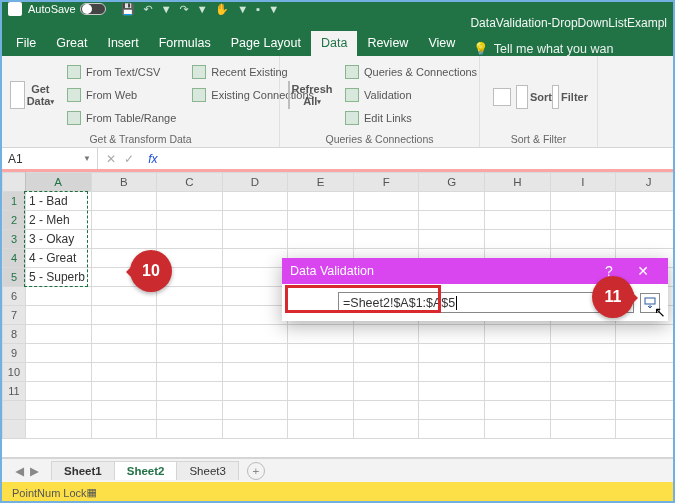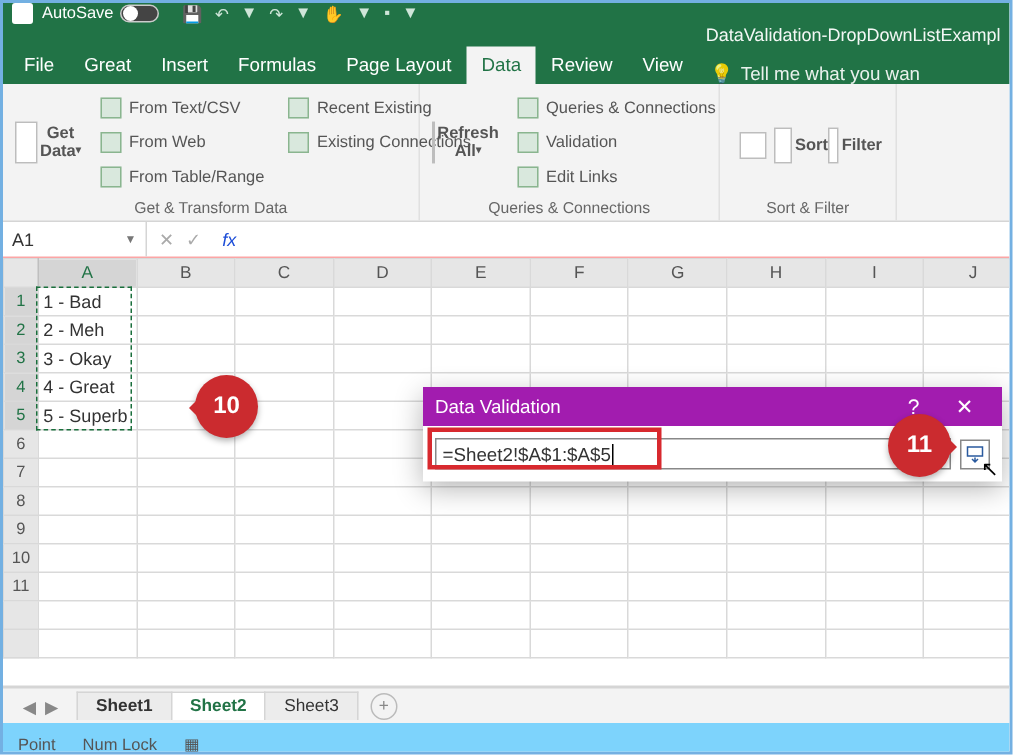--- a/index.html
+++ b/index.html
@@ -20,48 +20,48 @@
   .ribbon { background:#f3f3f3; border-bottom:1px solid #d5d5d5; height:92px; display:flex; font-size:11px; color:#555; }
   .group { border-right:1px solid #e0e0e0; padding:3px 8px 2px; display:flex; flex-direction:column; }
   .group-body { flex:1; display:flex; gap:10px; }
   .group-label { text-align:center; font-size:10.5px; color:#666; padding-top:2px; }
   .big-btn { display:flex; flex-direction:row; align-items:center; justify-content:center; width:44px; gap:2px;font-weight:bold; }
   .big-btn .ic { width:28px; height:28px; background:#fff; border:1px solid #bdbdbd; }
   .stack { display:flex; flex-direction:column; gap:3px; padding-top:3px; }
   .rbtn { display:flex; align-items:center; gap:5px; height:20px; padding:0 3px; white-space:nowrap; }
   .rbtn .sic { width:14px; height:14px; background:#d9e8dd; border:1px solid #8ab58f; }
   .mini { font-size:11px; }
-  .namebox-row { height:24px; border-bottom:1px solid #fca5a5; display:flex; background:#fff; }
+  .namebox-row { height:24px; border-bottom:3px solid #fca5a5; display:flex; background:#fff; }
   .namebox { width:96px; border-right:1px solid #d5d5d5; height:100%; display:flex; align-items:center; padding:0 6px; font-size:12px; justify-content:space-between;}
   .nb-dd { font-size:8px; color:#777;}
   .fx-btns { display:flex; align-items:center; gap:8px; padding:0 8px; color:#aaa; }
   .fx { font-style:italic; color:#1d4ed8; padding-left:6px;}
   .grid-wrap { position:relative; height:286px; overflow:hidden; border-bottom:1px solid #d5d5d5;}
   table.grid { border-collapse:collapse; table-layout:fixed; width:680px; }
   table.grid th, table.grid td { border:1px solid #d9d9d9; height:19px; font-size:12px; font-weight:normal; color:#333; }
   table.grid th { background:#e6e6e6; font-size:11.5px; color:#555; }
   table.grid th.corner { width:22px; background:#e6e6e6; border-right:1px solid #bfbfbf;}
   table.grid th.col { width:63px; }
   table.grid td.rowhdr { background:#e6e6e6; text-align:center; width:22px; font-size:11px; color:#555;}
   table.grid th.col.sel, table.grid td.rowhdr.sel { background:#d5d5d5; color:#217346;}
   table.grid td.cell { padding:0 3px; text-align:left; }
   .marq { position:absolute; left:22px; top:19px; width:64px; height:96px; border:1.5px dashed #1a6f3c; pointer-events:none;}
   .sheet-tabs { height:24px; background:#f3f3f3; display:flex; align-items:center; border-top:1px solid #d5d5d5; font-size:11.5px; }
   .stabs-nav { width:50px; display:flex; gap:6px; justify-content:center; color:#888;}
   .stab { padding:3px 12px; border:1px solid transparent; border-bottom:none; background:#ececec; margin-left:-1px; border:1px solid #d5d5d5; border-bottom:none;}
   .stab.activegreen { background:#fff; font-weight:bold; color:#217346;}
   .stab-plus { width:18px; height:18px; border:1px solid #bbb; border-radius:50%; display:flex; align-items:center; justify-content:center; margin-left:8px; color:#888;}
-  .status { height:21px; background:#7dd3fc; display:flex; align-items:flex-end; gap:18px; padding:0 10px; font-size:11px; color:#555;}
+  .status { height:21px; background:#fde047; display:flex; align-items:center; padding:0 10px; font-size:11px; color:#555;}
   
   .dialog { position:absolute; left:280px; top:256px; width:386px; background:#fff; box-shadow:0 5px 18px rgba(0,0,0,.3); font-size:12px;}
-  .dlg-title { background:#a21caf; color:#fff; height:26px; display:flex; align-items:center; padding:0 8px; justify-content:space-between;}
+  .dlg-title { background:#d946ef; color:#fff; height:26px; display:flex; align-items:center; padding:0 8px; justify-content:space-between;}
   .dlg-title .ttl { font-size:12.5px;}
   .dlg-title .tbtn { width:34px; text-align:center; font-size:14px; }
   .dlg-body { padding:8px; display:flex; align-items:center; gap:6px;}
-  .dlg-input-wrap { flex:1; border:1px solid #888; height:21px; display:flex; align-items:center; padding:0 4px; font-size:12.5px; font-family:Calibri, Arial, sans-serif; }
+  .dlg-input-wrap { flex:1; border:1px solid #888; height:21px; display:flex; align-items:center; padding:0 4px; font-size:12.5px; font-family:Calibri, Arial, sans-serif;margin-left:48px; }
   .redbox { position:absolute; left:283px; top:283px; width:156px; height:28px; border:3px solid #d8292e; pointer-events:none;}
   .expand-btn { width:20px; height:20px; border:1px solid #888; display:flex; align-items:center; justify-content:center; background:#fff; }
   .expand-btn svg { display:block;}
   .cursor { position:absolute; left:652px; top:302px; font-size:14px; color:#000; pointer-events:none;}
   
   .callout { position:absolute; width:42px; height:42px; background:#cb2b2f; border-radius:50%; display:flex; align-items:center; justify-content:center; color:#fff; font-weight:bold; font-size:16px; box-shadow:0 2px 4px rgba(0,0,0,.3);}
   .callout.left::before { content:""; position:absolute; left:-12px; top:14px; border:8px solid transparent; border-right-color:#cb2b2f;}
   .callout.right::before { content:""; position:absolute; right:-12px; top:14px; border:8px solid transparent; border-left-color:#cb2b2f;}
   .tri { font-size:7px; vertical-align:middle; }
 </style>

